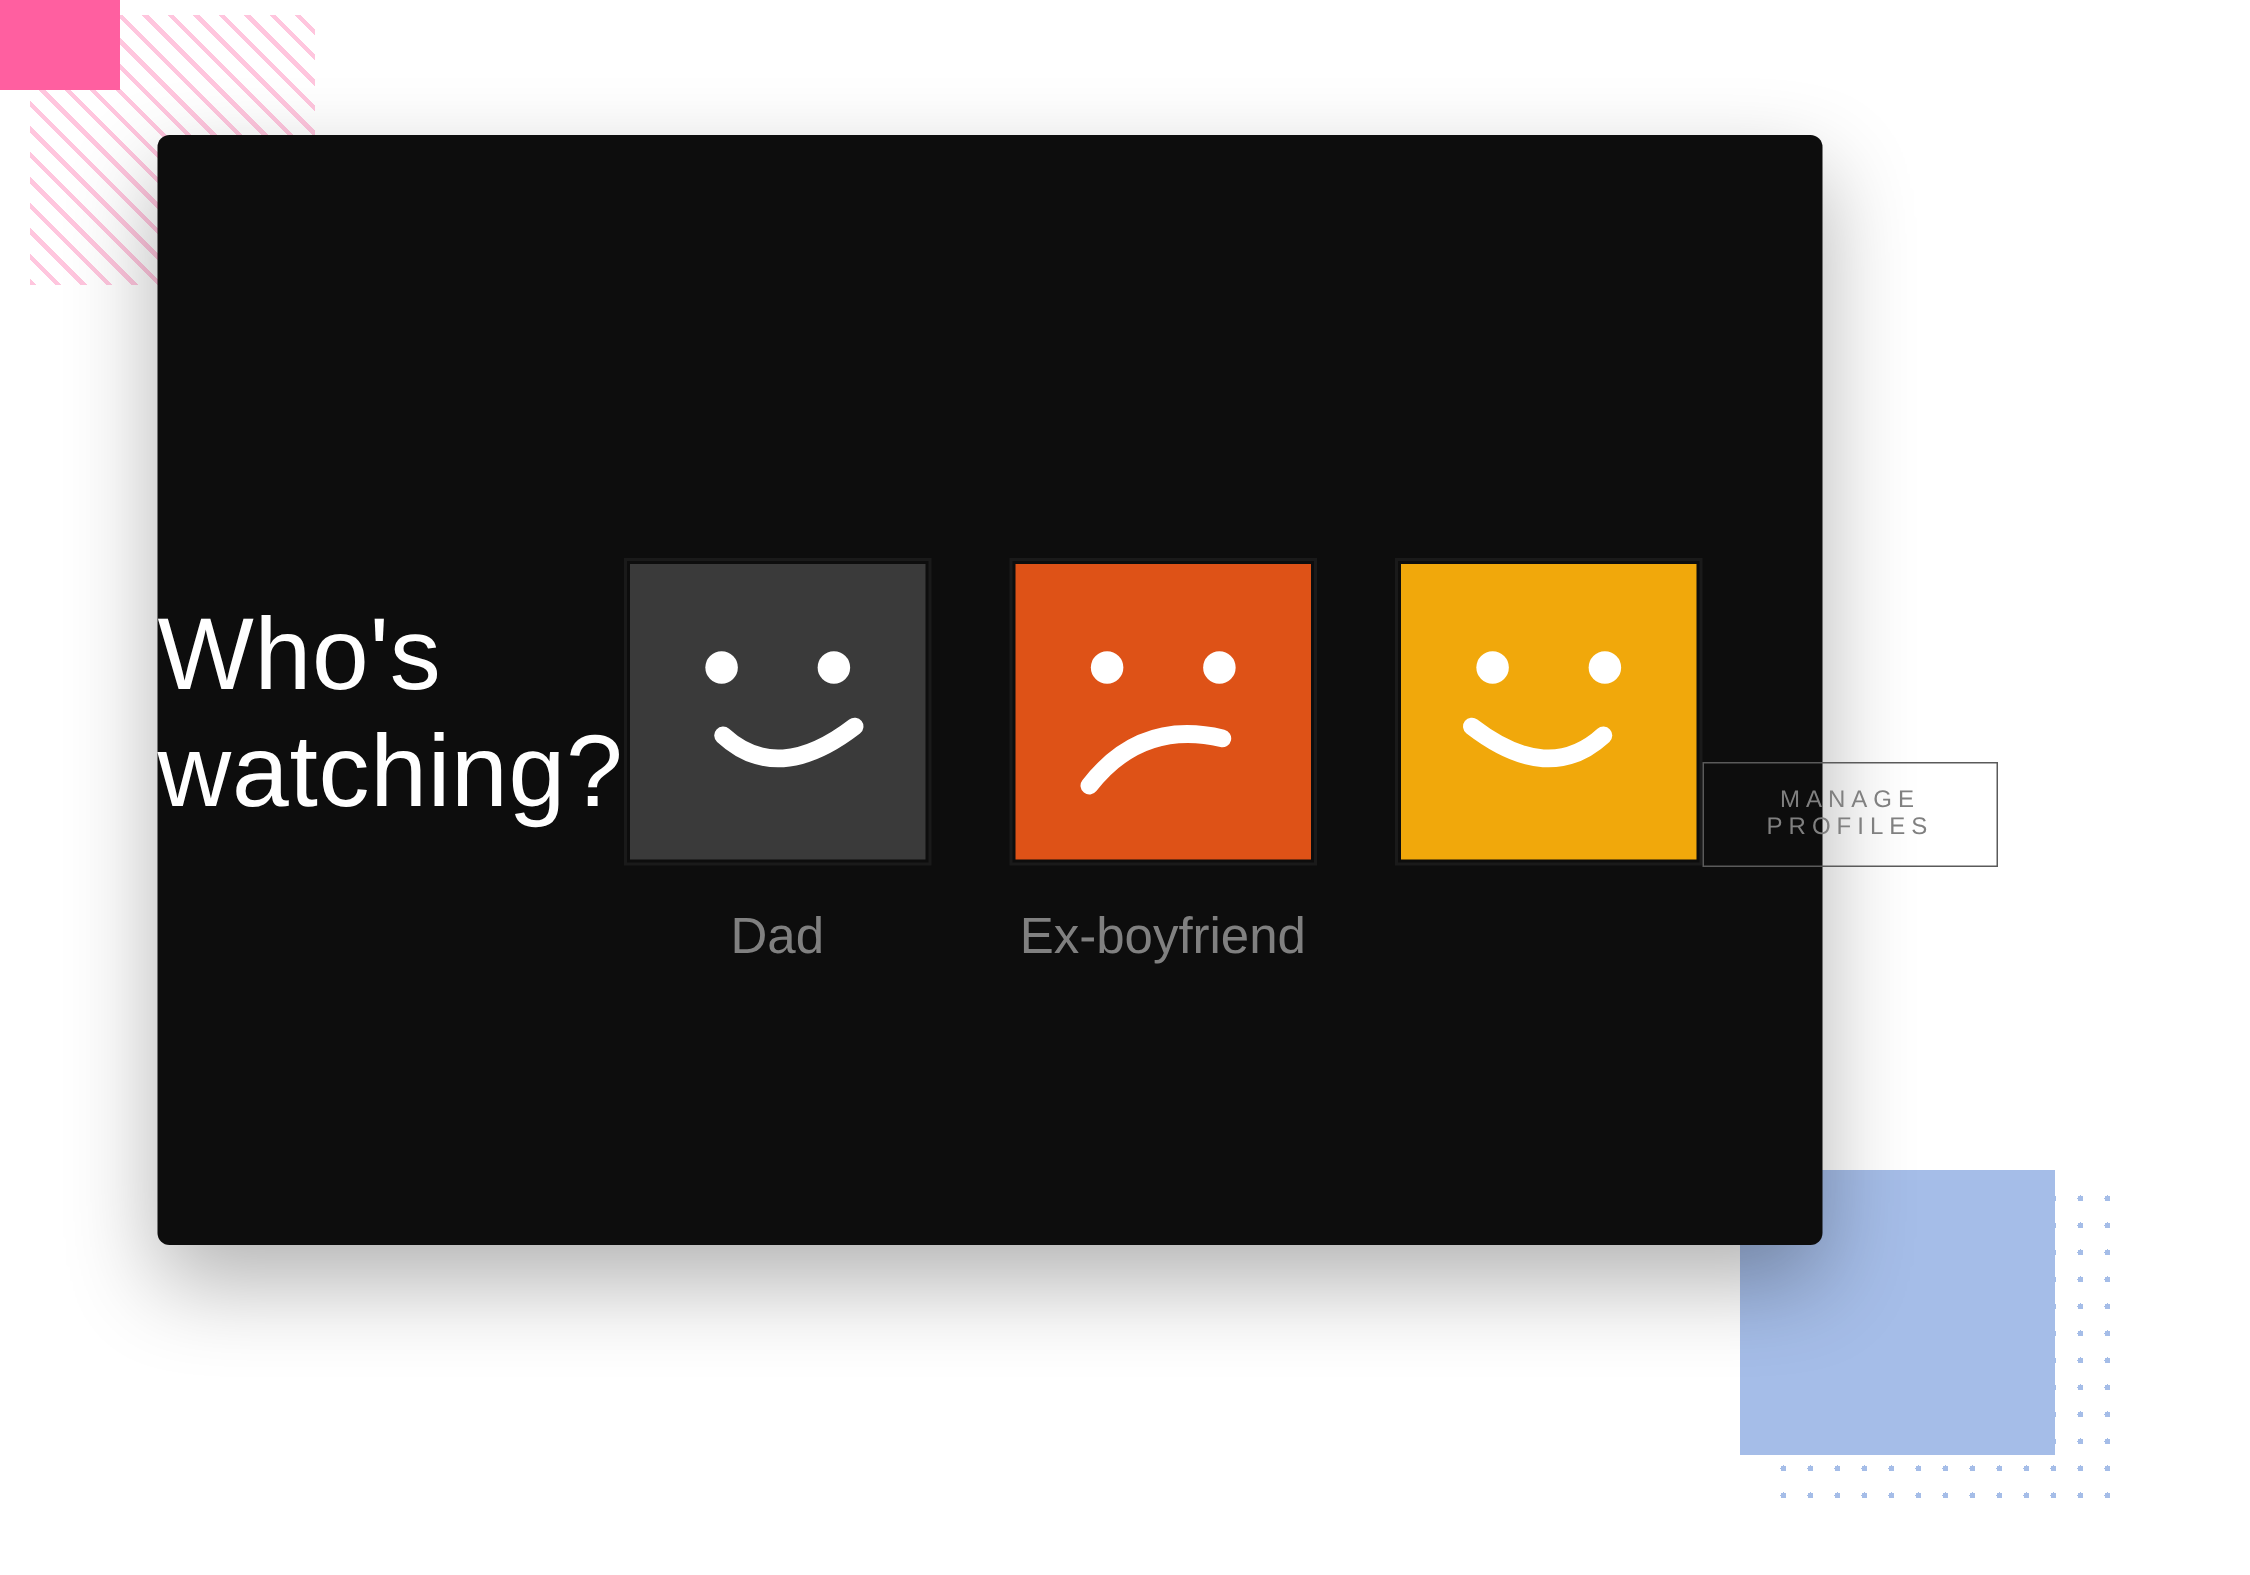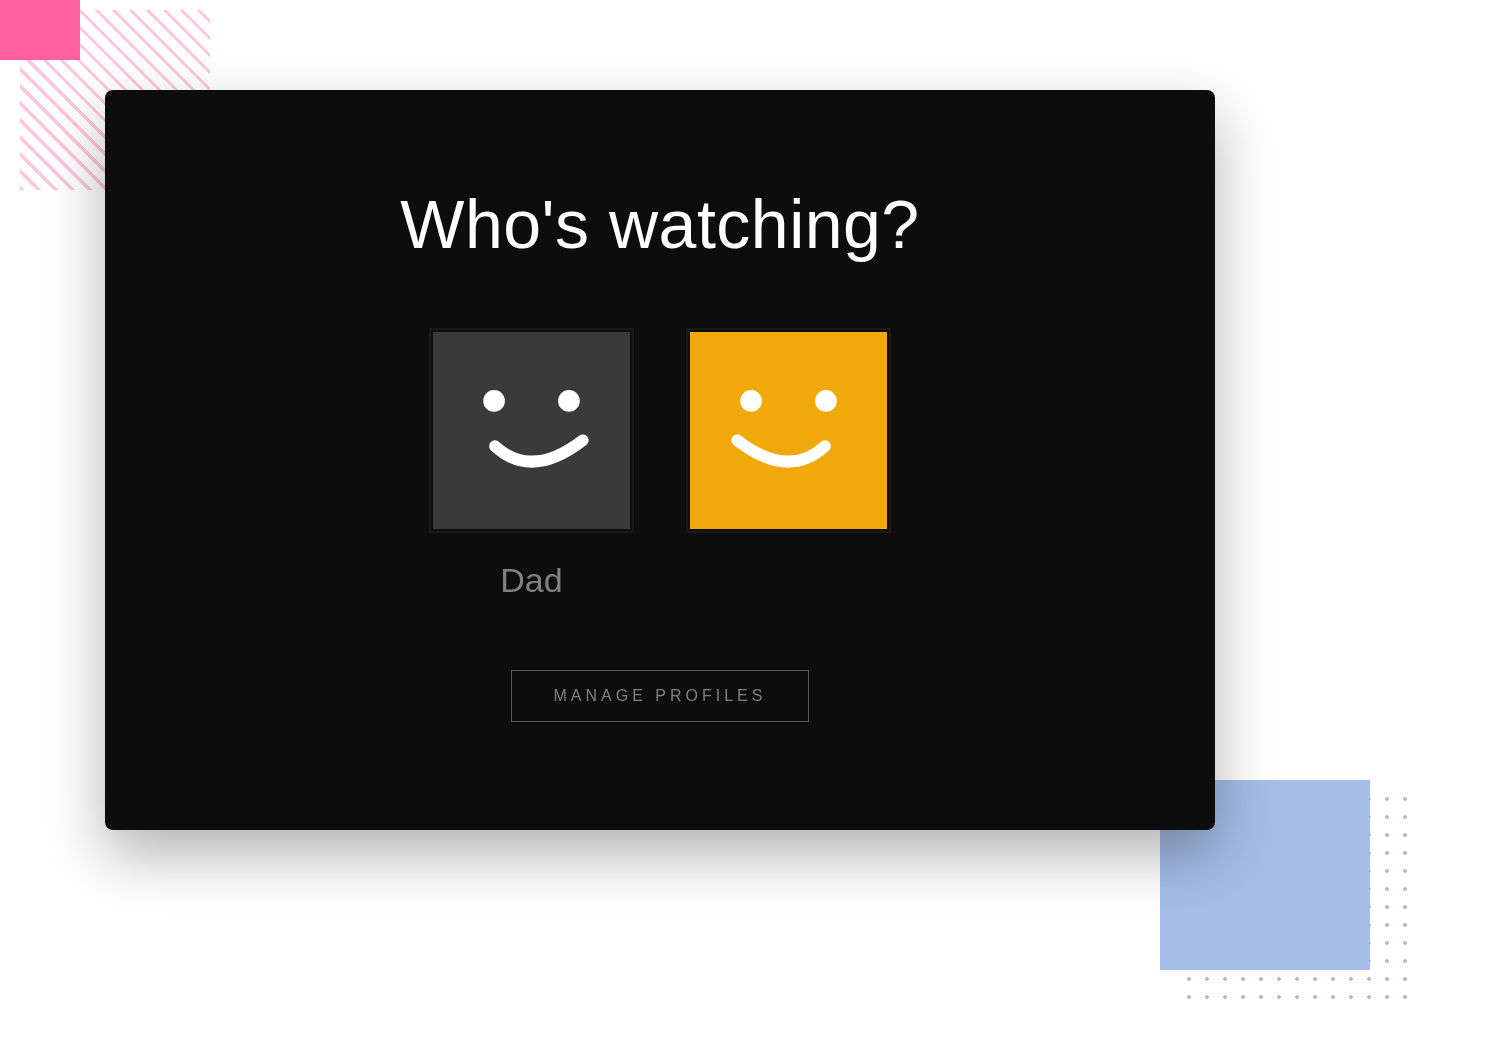--- a/index.html
+++ b/index.html
@@ -70,21 +70,21 @@
       position: absolute;
       top: 90px;
       left: 105px;
       width: 1110px;
       height: 740px;
       background: #0d0d0d;
       border-radius: 8px;
       box-shadow: 0 25px 60px rgba(0,0,0,0.3);
       z-index: 10;
       display: flex;
-      flex-direction: column;
+      flex-direction: row;
       align-items: center;
       padding-top: 95px;
     }
     
     .heading {
       color: #ffffff;
       font-size: 68px;
       font-weight: 400;
       letter-spacing: 0.5px;
       margin-bottom: 65px;
@@ -169,20 +169,32 @@
           <svg class="face-svg" viewBox="0 0 200 200">
             <circle cx="62" cy="70" r="11" fill="#ffffff"></circle>
             <circle cx="138" cy="70" r="11" fill="#ffffff"></circle>
             <path d="M 63 116 Q 100 150 152 110" stroke="#ffffff" stroke-width="12" fill="none" stroke-linecap="round"></path>
           </svg>
         </div>
       </div>
       <div class="profile-name">Dad</div>
     </div>
 
+    <div class="profile-item">
+      <div class="avatar-wrapper">
+        <div class="avatar avatar-orange">
+          <svg class="face-svg" viewBox="0 0 200 200">
+            <circle cx="62" cy="70" r="11" fill="#ffffff"></circle>
+            <circle cx="138" cy="70" r="11" fill="#ffffff"></circle>
+            <path d="M 50 150 Q 85 105 140 118" stroke="#ffffff" stroke-width="12" fill="none" stroke-linecap="round"></path>
+          </svg>
+        </div>
+      </div>
+      <div class="profile-name">Ex-boyfriend</div>
+    </div>
 
 
     <div class="profile-item">
       <div class="avatar-wrapper">
         <div class="avatar avatar-yellow">
           <svg class="face-svg" viewBox="0 0 200 200">
             <circle cx="62" cy="70" r="11" fill="#ffffff"></circle>
             <circle cx="138" cy="70" r="11" fill="#ffffff"></circle>
             <path d="M 48 110 Q 100 150 137 116" stroke="#ffffff" stroke-width="12" fill="none" stroke-linecap="round"></path>
           </svg>

